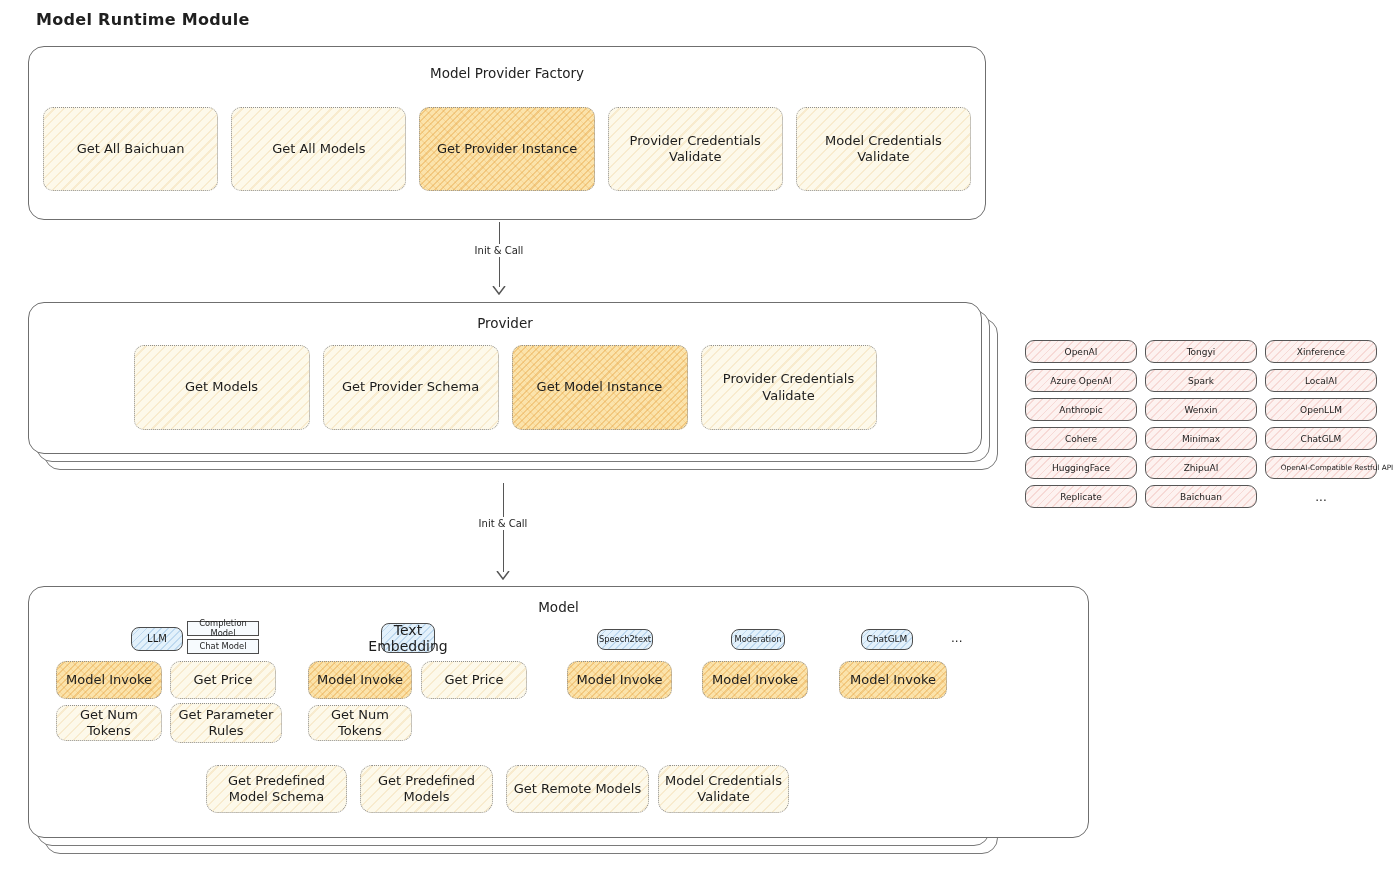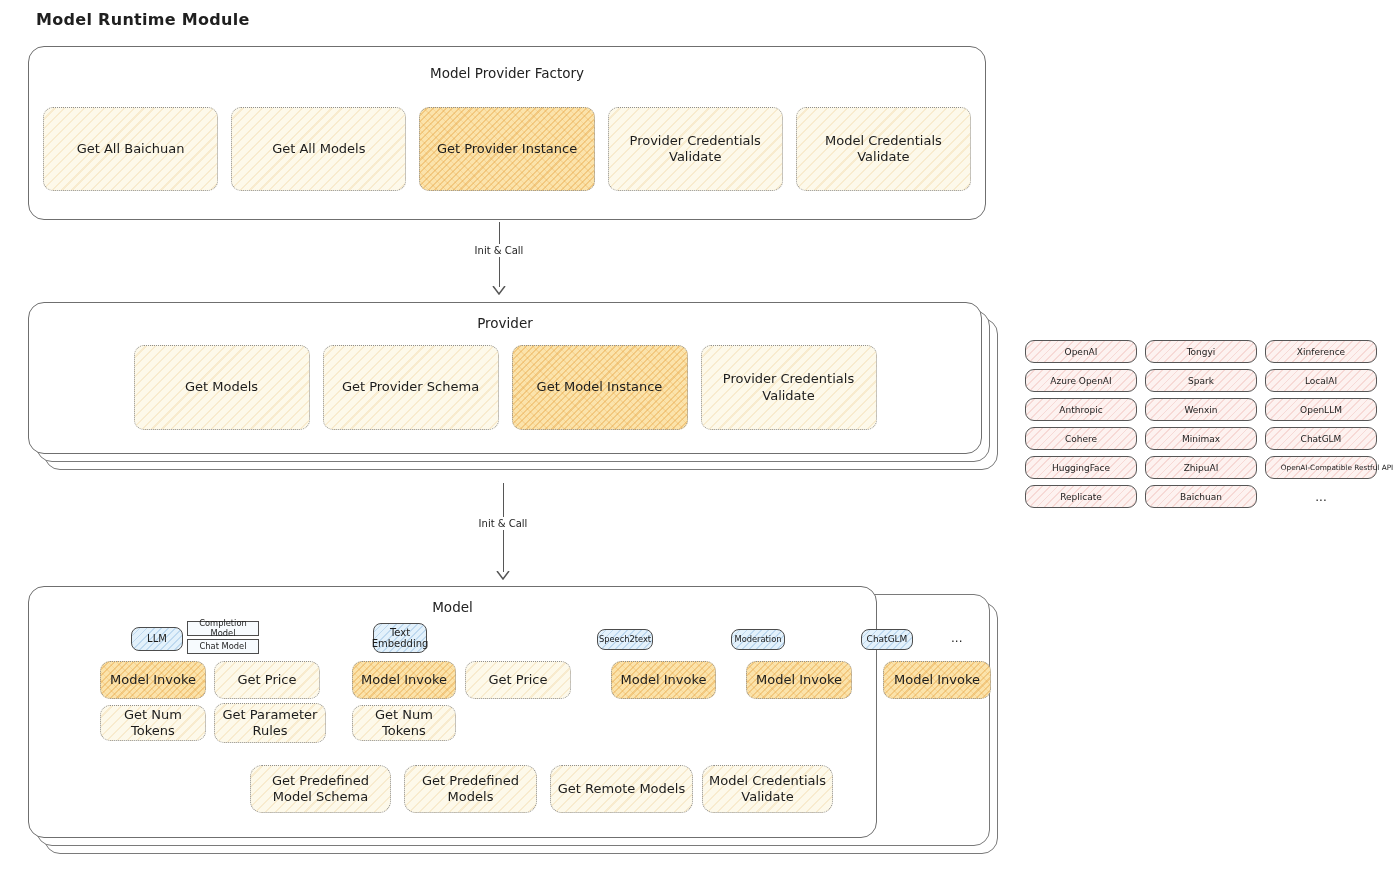--- a/index.html
+++ b/index.html
@@ -52,21 +52,21 @@
   .grid-more{display:flex;align-items:center;justify-content:center;font-size:12px;color:#222;}
 
   
   #model .box-title{margin-top:12px;}
   .tab{position:absolute;box-sizing:border-box;border:1.5px solid #4c4c4c;border-radius:8px;
        display:flex;align-items:center;justify-content:center;text-align:center;
        font-size:9px;line-height:1.15;color:#1c1c1c;
        background-color:#e3f1fb;
        background-image:repeating-linear-gradient(135deg,rgba(108,163,213,.30) 0 1.3px,transparent 1.3px 5px);}
   .tab.plain{background:#f7fbfe;background-image:none;border-radius:0;border-width:1.2px;font-size:8.3px;}
-  .m-node{position:absolute;margin-left:44px;}
+  .m-node{position:absolute;}
   .model-more,.tabs-more{position:absolute;font-size:12px;color:#222;}
 </style>
 </head>
 <body>
 
 <div id="canvas">
 
   <div class="page-title">Model Runtime Module</div>
 
   <div id="factory" class="sketch-box" style="left:28px;top:46px;width:958px;height:174px;">
@@ -126,27 +126,27 @@
     <div class="seg" style="height:34px;"></div>
     <div class="lbl">Init &amp; Call</div>
     <div class="seg" style="flex:1;"></div>
     <svg width="14" height="9" viewBox="0 0 14 9">
       <polyline points="1,0 7,8 13,0" fill="none" stroke="#565656" stroke-width="1.5"></polyline>
     </svg>
   </div>
 
   <div class="stack-layer" style="left:44px;top:602px;width:954px;height:252px;"></div>
   <div class="stack-layer" style="left:36px;top:594px;width:954px;height:252px;"></div>
-  <div id="model" class="sketch-box" style="left:28px;top:586px;width:849px;height:252px;">
+  <div id="model" class="sketch-box" style="left:28px;top:586px;width:1061px;height:252px;">
     <div class="box-title">Model</div>
 
     <div class="tab" style="left:102px;top:40px;width:52px;height:24px;font-size:10px;">LLM</div>
     <div class="tab plain" style="left:158px;top:34px;width:72px;height:15px;">Completion Model</div>
     <div class="tab plain" style="left:158px;top:52px;width:72px;height:15px;">Chat Model</div>
-    <div class="tab" style="left:344px;top:36px;width:54px;height:30px;font-size:10px;padding:1px 14px;">Text Embedding</div>
+    <div class="tab" style="left:352px;top:36px;width:54px;height:30px;font-size:14px;padding:1px 14px;">Text Embedding</div>
     <div class="tab" style="left:568px;top:42px;width:56px;height:21px;font-size:8.3px;">Speech2text</div>
     <div class="tab" style="left:702px;top:42px;width:54px;height:21px;font-size:8.3px;">Moderation</div>
     <div class="tab" style="left:832px;top:42px;width:52px;height:21px;">ChatGLM</div>
     <div class="tabs-more" style="left:922px;top:44px;">...</div>
 
     <div class="node active m-node" style="left:27px;top:74px;width:106px;height:38px;">Model Invoke</div>
     <div class="node m-node" style="left:141px;top:74px;width:106px;height:38px;">Get Price</div>
     <div class="node active m-node" style="left:279px;top:74px;width:104px;height:38px;">Model Invoke</div>
     <div class="node m-node" style="left:392px;top:74px;width:106px;height:38px;">Get Price</div>
     <div class="node active m-node" style="left:538px;top:74px;width:105px;height:38px;">Model Invoke</div>

